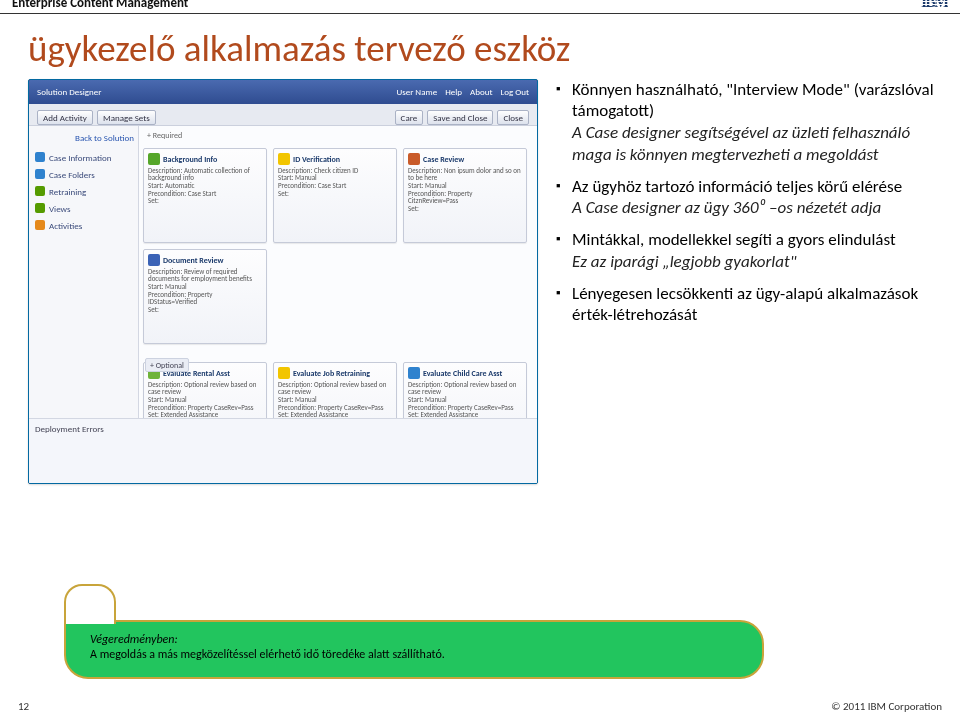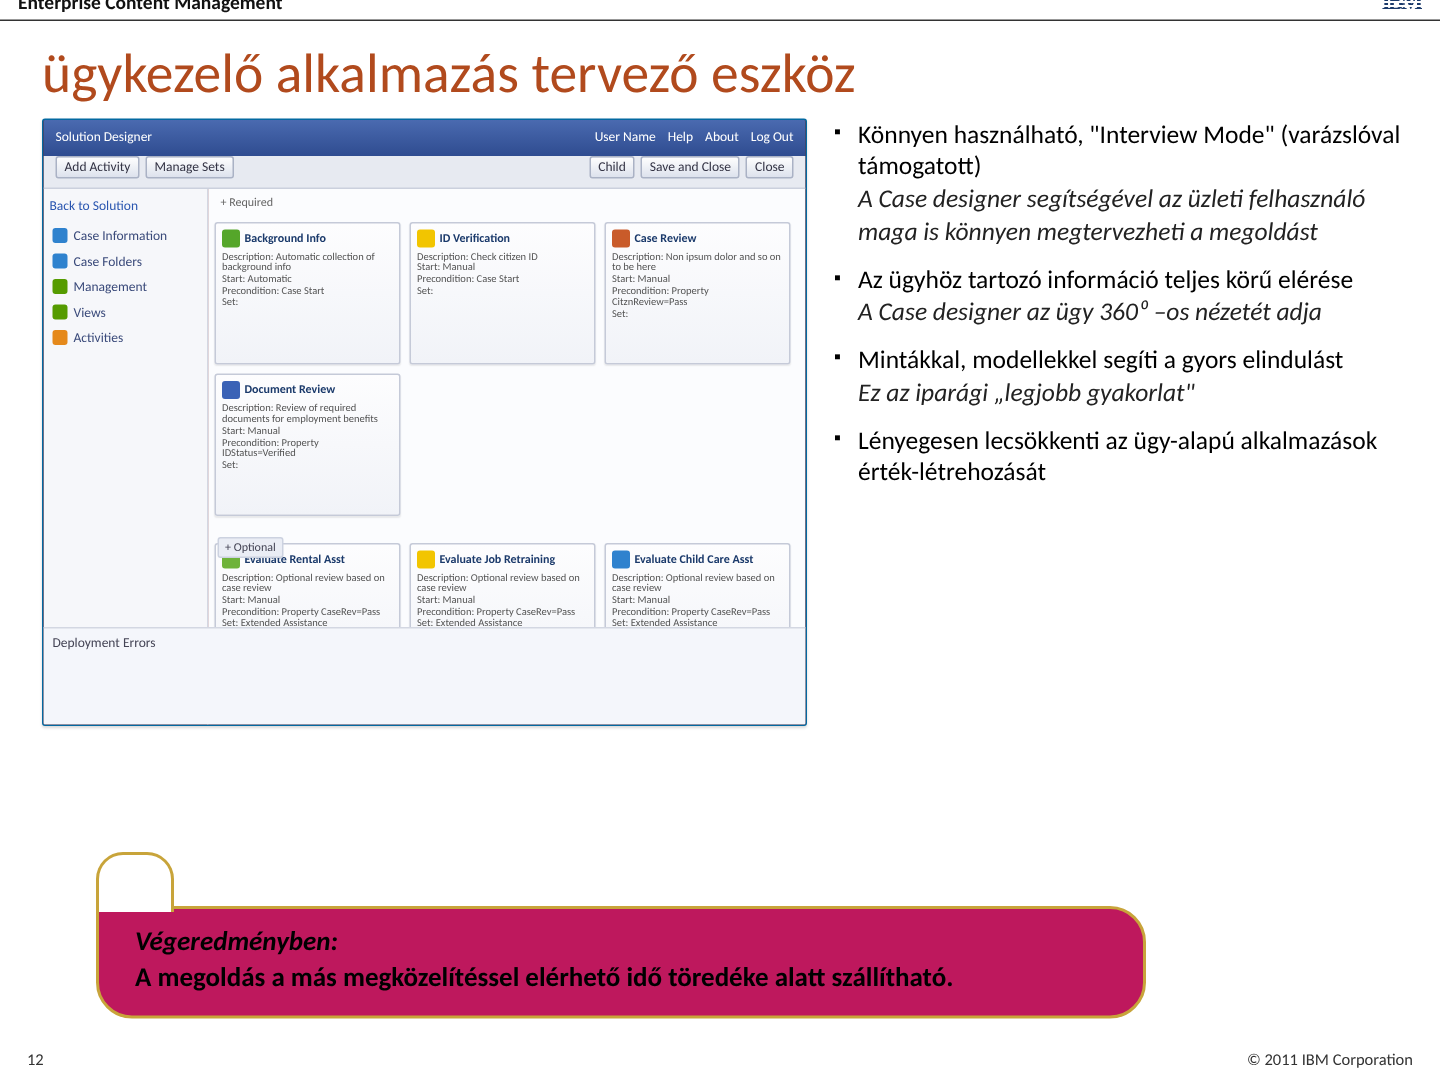--- a/index.html
+++ b/index.html
@@ -14,46 +14,46 @@
   .title-line1 { font-size: 37px; font-weight: 400; color: #000; line-height: 1.15; }
   .title-line2 { font-size: 37px; font-weight: 400; color: #b14a1d; line-height: 1.15; }
 
   .body { display: flex; padding: 8px 22px 0 28px; gap: 18px; }
   .screenshot-col { flex: 0 0 510px; }
   .screenshot { width: 510px; height: 405px; border: 1px solid #0369a1; background: #7f1d1d; border-radius: 2px; position: relative; overflow: hidden; box-shadow: 0 1px 2px rgba(0,0,0,.15); }
   
   .ss-topbar { height: 24px; background: linear-gradient(#4a6ab0,#2f4c90); display:flex; align-items:center; padding:0 8px; justify-content:space-between;}
   .ss-logo { color:#fff; font-size:9px; }
   .ss-toplinks { color:#fff; font-size:9px; display:flex; gap:8px;}
-  .ss-toolbar { height:22px; background:#e7eaf1; border-bottom:1px solid #cbd0dd; display:flex; align-items:flex-end; justify-content:space-between; padding:6px 8px;}
+  .ss-toolbar { height:22px; background:#e7eaf1; border-bottom:1px solid #cbd0dd; display:flex; align-items:flex-start; justify-content:space-between; padding:6px 8px;}
   .ss-btn { font-size:9px; background:linear-gradient(#fefefe,#dde2ed); border:1px solid #aab2c5; border-radius:2px; padding:1px 5px; color:#334; }
   .ss-btns-left, .ss-btns-right { display:flex; gap:4px;}
   .ss-main { display:flex; height: calc(100% - 46px); }
   .ss-sidebar { width: 110px; background:#f6f7fa; border-right:1px solid #d3d7e2; padding:6px 4px; font-size:9px; color:#3a4a7a;}
-  .ss-back { color:#2a56b0; font-size:9px; margin-bottom:6px; }
+  .ss-back { color:#2a56b0; font-size:9px; margin-bottom:6px;text-align:right; }
   .ss-side-item { display:flex; align-items:center; gap:4px; padding:3px 2px; }
   .ss-dot { width:10px; height:10px; border-radius:2px; }
   .ss-canvas { flex:1; background:#fbfcfe; position:relative; padding:22px 4px 4px 4px; overflow:hidden;}
   .ss-row { display:flex; gap:6px; margin-bottom:6px;}
   .ss-card { width:124px; height:95px; border:1px solid #c5cad8; background:linear-gradient(#fdfdfe,#f1f3f8); border-radius:2px; padding:4px; font-size:8px; color:#333; box-shadow:0 1px 1px rgba(0,0,0,.08);}
   .ss-card-hd { font-weight:600; color:#1b3a6b; margin-bottom:2px; display:flex; align-items:center; gap:3px;}
   .ss-card-ico { width:12px; height:12px; border-radius:2px;}
   .ss-card p { font-size:7px; color:#555; line-height:1.1;}
   .ss-opt-label { position:absolute; top:128px; left:6px; font-size:8px; color:#445; background:#eaedf5; border:1px solid #ccd2e0; border-radius:2px; padding:1px 4px;}
   .ss-bottom { position:absolute; bottom:0; left:0; right:0; height:65px; border-top:1px solid #d3d7e2; background:#f4f6fb; padding:4px 6px; font-size:9px; color:#445;}
   .ss-req { font-size:8px; color:#666; position:absolute; top:4px; left:8px;}
 
   .bullets-col { flex: 1; font-size: 17px; line-height: 1.28; }
   .bullets-col ul { list-style: none; }
   .bullets-col > ul > li { margin-bottom: 10px; padding-left: 16px; position: relative; }
   .bullets-col > ul > li::before { content: "▪"; position: absolute; left: 0; top: 2px; font-size: 13px; color: #000; }
   .sub { font-style: italic; color: #222; display: block; }
 
   .callout-wrap { position:absolute; left:64px; bottom:42px; width:700px; }
-  .callout { position: relative; border:2px solid #c8a43a; border-radius: 0 24px 24px 24px; padding: 10px 24px 14px 24px; font-size:18px; line-height:1.3; background:#be185d;font-weight:bold;}
+  .callout { position: relative; border:2px solid #c8a43a; border-radius: 0 24px 24px 24px; padding: 10px 24px 14px 24px; font-size:12px; line-height:1.3; background:#22c55e;}
   .callout-tab { position:absolute; top:-38px; left:-2px; width:52px; height:40px; border:2px solid #c8a43a; border-bottom:none; border-radius: 18px 18px 0 0; background:#fff;}
   .callout em { font-style: italic; }
 
   .footer { position:absolute; bottom:8px; left:0; right:0; display:flex; justify-content:space-between; padding:0 18px; font-size:11px; color:#333;}
 </style>
 </head>
 <body>
 
 <div class="slide">
 
@@ -78,39 +78,39 @@
             <span>About</span>
             <span>Log Out</span>
           </span>
         </div>
         <div class="ss-toolbar">
           <div class="ss-btns-left">
             <span class="ss-btn">Add Activity</span>
             <span class="ss-btn">Manage Sets</span>
           </div>
           <div class="ss-btns-right">
-            <span class="ss-btn">Child</span>
+            <span class="ss-btn">Care</span>
             <span class="ss-btn">Save and Close</span>
             <span class="ss-btn">Close</span>
           </div>
         </div>
         <div class="ss-main">
           <div class="ss-sidebar">
             <div class="ss-back">Back to Solution</div>
             <div class="ss-side-item">
                 <span class="ss-dot" style="background:#2f82ce"></span>
                 <span>Case Information</span>
               </div>
             <div class="ss-side-item">
                 <span class="ss-dot" style="background:#2f82ce"></span>
                 <span>Case Folders</span>
               </div>
             <div class="ss-side-item">
                 <span class="ss-dot" style="background:#559b00"></span>
-                <span>Management</span>
+                <span>Retraining</span>
               </div>
             <div class="ss-side-item">
                 <span class="ss-dot" style="background:#559b00"></span>
                 <span>Views</span>
               </div>
             <div class="ss-side-item">
                 <span class="ss-dot" style="background:#e5891b"></span>
                 <span>Activities</span>
               </div>
           </div>

